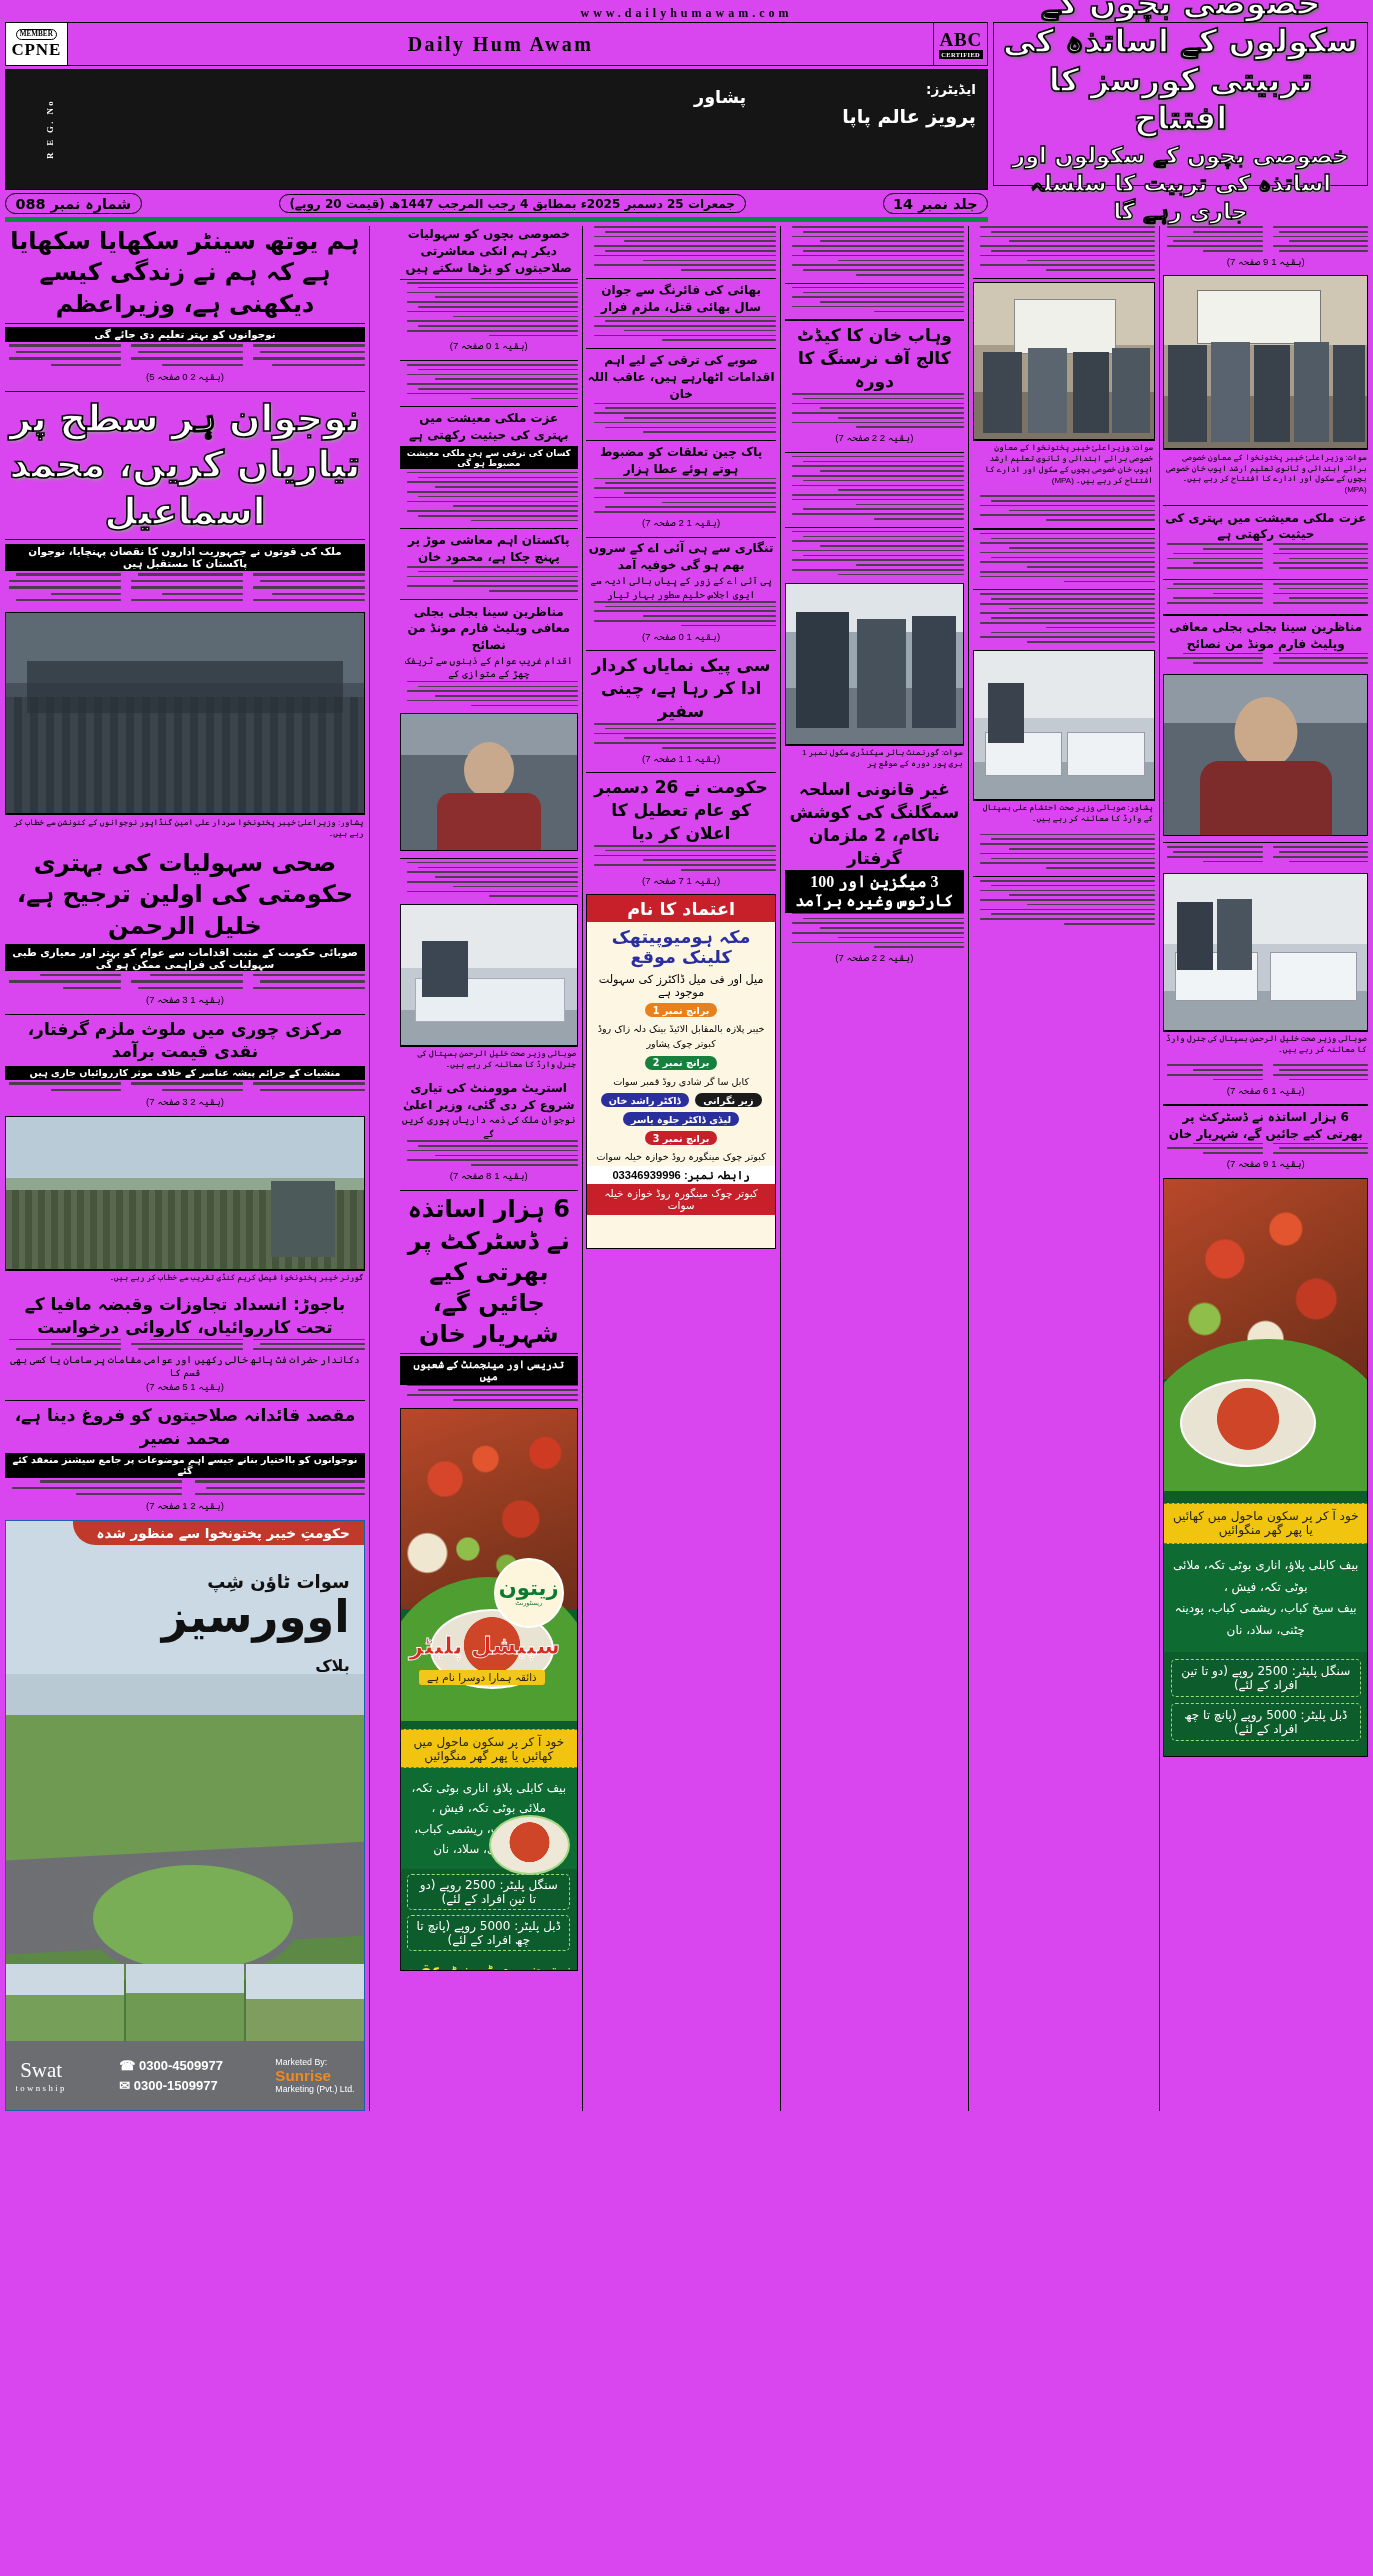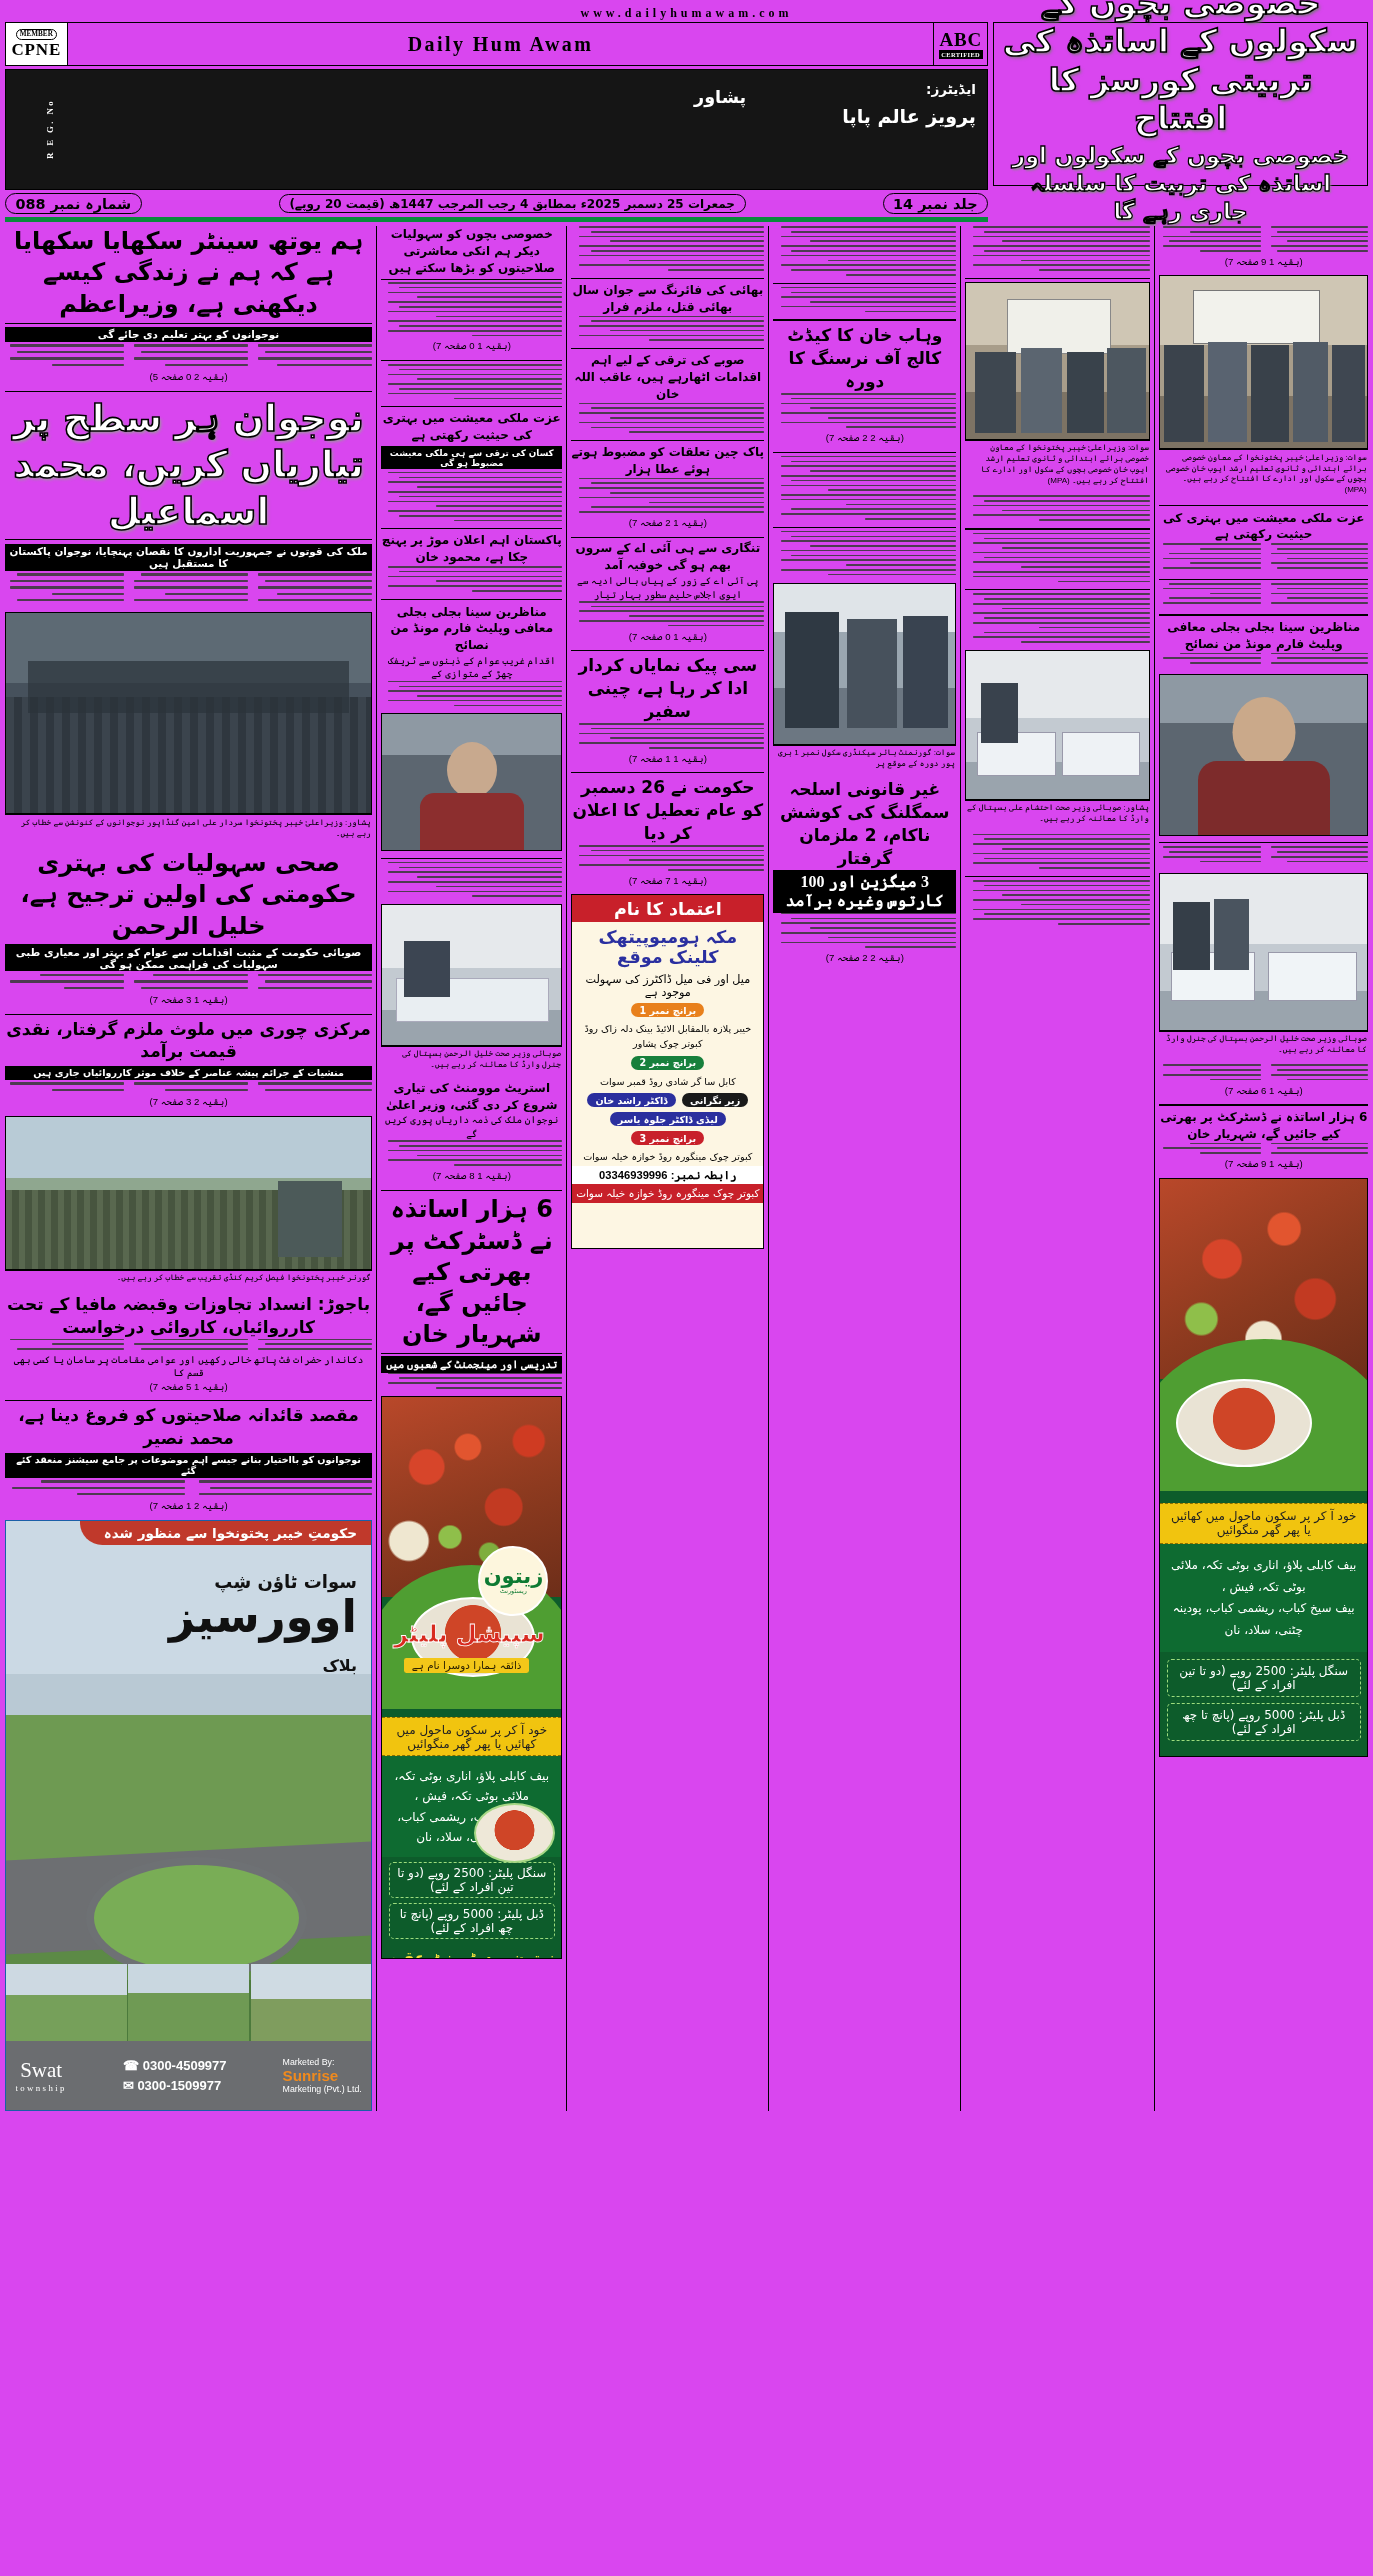--- a/index.html
+++ b/index.html
@@ -104,21 +104,21 @@
     text-align:center;line-height:1.2;
     color:#fff;-webkit-text-stroke:1.6px #000;text-shadow:1.6px 1.6px 3.2px #777;}
   .toplead .l2{font-family:"DejaVu Sans",sans-serif;direction:rtl;font-size:22.4px;font-weight:bold;
     text-align:center;line-height:1.25;margin-top:3.2px;
     color:#fff;-webkit-text-stroke:1.3px #000;text-shadow:1.6px 1.6px 2.4px #888;}
 
   
   .grid{display:flex;flex-direction:row-reverse;margin-top:4px;gap:4px;align-items:flex-start;}
   .col{box-sizing:border-box;}
   .c-a{width:373px;}  
-  .c-b{width:184px;}
+  .c-b{width:184px;margin-left:26px;}
   .c-c{width:196px;}
   .c-d{width:186px;}
   .c-e{width:188px;}
   .c-f{width:212px;}  
 
   .vsep{width:0.8px;background:#000;align-self:stretch;}
 
   .article{margin-bottom:7.2px;}
   .article .head{font-family:"DejaVu Sans",sans-serif;direction:rtl;font-weight:bold;text-align:center;}
 
@@ -525,21 +525,21 @@
             <div class="ln s70"></div>
             <div class="ln s96"></div>
           <div class="ln s90"></div>
             <div class="ln s60"></div>
         </div>
       </div>
 
       <div class="hr1" style="margin:3.2px 0"></div>
 
       <div class="article">
-        <div class="head hl-sm ud">پاکستان اہم اعلان موڑ پر پہنچ چکا ہے، محمود خان</div>
+        <div class="head hl-sm ud">پاکستان اہم معاشی موڑ پر پہنچ چکا ہے، محمود خان</div>
         <div class="utext tight">
           <div class="ln s96"></div>
             <div class="ln s90"></div>
             <div class="ln s96"></div>
           <div class="ln s70"></div>
             <div class="ln s96"></div>
             <div class="ln s50"></div>
         </div>
       </div>
 

